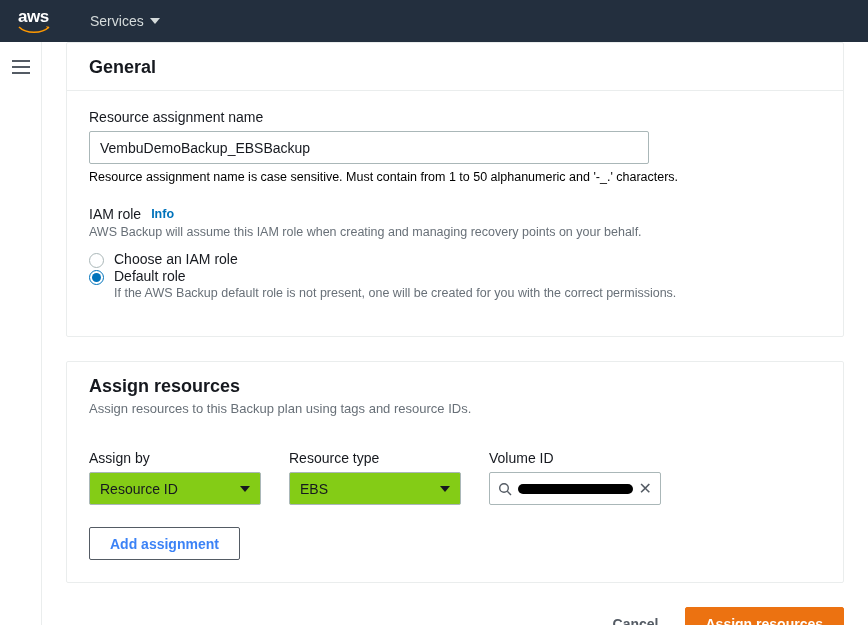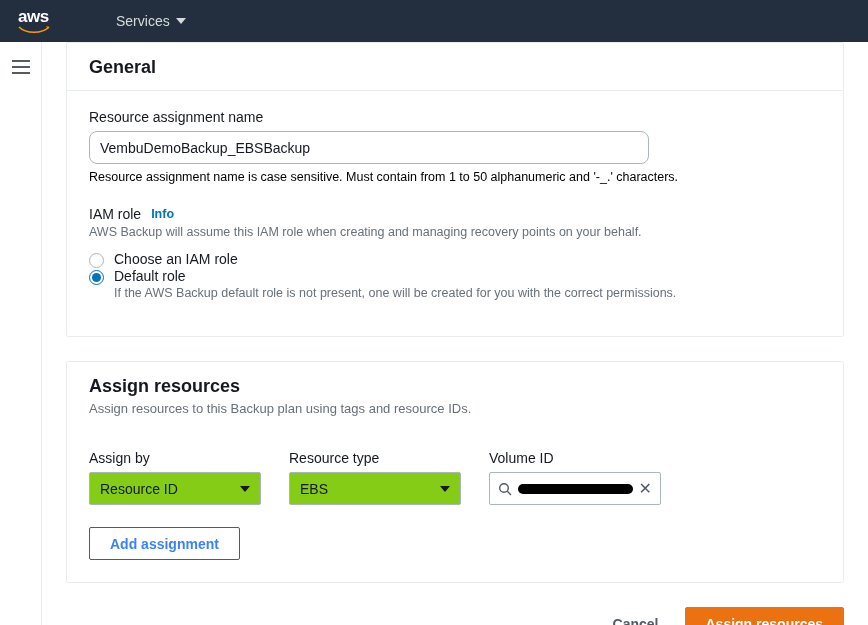--- a/index.html
+++ b/index.html
@@ -18,21 +18,21 @@
       background: #232f3e;
       height: 42px;
       display: flex;
       align-items: center;
       padding: 0 18px;
       color: #fff;
     }
     .aws-logo {
       display: flex;
       align-items: baseline;
-      margin-right: 48px;
+      margin-right: 22px;
     }
     .aws-logo-text {
       font-weight: 700;
       font-size: 17px;
       letter-spacing: -0.5px;
       color: #fff;
     }
     .aws-logo-swoosh {
       display: block;
       margin-top: -2px;
@@ -111,21 +111,21 @@
       font-size: 14px;
       color: #16191f;
       margin-bottom: 6px;
       display: block;
     }
 
     .text-input {
       width: 560px;
       height: 33px;
       border: 1px solid #aab7b8;
-      border-radius: 8px;
+      border-radius: 2px;
       padding: 4px 10px;
       font-size: 14px;
       color: #16191f;
     }
 
     .helper-text {
       color: #000000;
       font-size: 12.5px;
       margin-top: 6px;
     }

